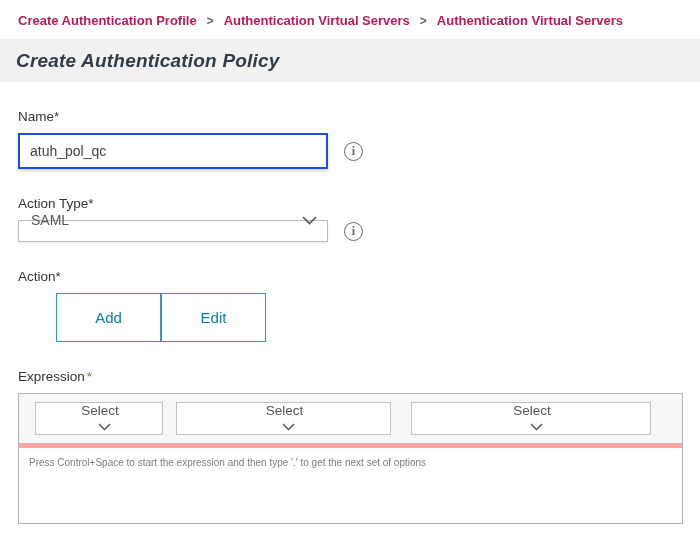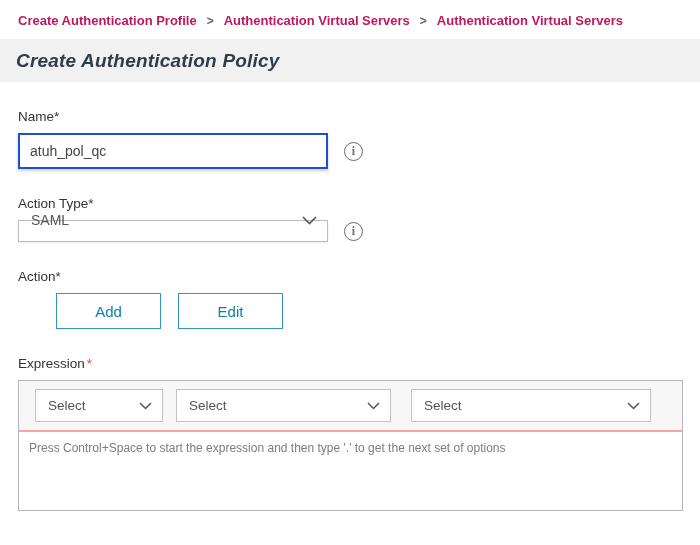--- a/index.html
+++ b/index.html
@@ -95,31 +95,31 @@
     align-items: flex-end;
     justify-content: space-between;
     padding: 0 10px 13px 12px;
     font-size: 14px;
     color: #555;
     cursor: pointer;
     box-shadow: 0 1px 2px rgba(0,0,0,0.08);
   }
   .chev { flex: 0 0 auto; margin-left: 8px; }
   .btn {
-    height: 36px;
+    height: 49px;
     width: 105px;
     background: #ffffff;
     border: 1px solid #2e9ab8;
     color: #0d7fa5;
     font-size: 15px;
     font-family: "Liberation Sans", sans-serif;
     cursor: pointer;
   }
   .btn-add { margin-left: 38px; }
-  .btn-edit { margin-left: 17px; }
+  .btn-edit { }
   
   .expr-box {
     margin-top: 9px;
     width: 665px;
     border: 1px solid #b5b5b5;
     background: #fff;
   }
   .expr-selects {
     background: #f7f7f7;
     padding: 8px 10px 8px 16px;
@@ -130,32 +130,33 @@
     height: 33px;
     border: 1px solid #c2c2c2;
     background: #fff;
     display: flex;
     align-items: center;
     justify-content: space-between;
     padding: 0 10px 0 12px;
     font-size: 13.5px;
     color: #555;
     cursor: pointer;
+    flex-direction: column;
   }
   .sel-1 { width: 128px; }
   .sel-2 { width: 215px; margin-left: 13px; }
   .sel-3 { width: 240px; margin-left: 20px; }
   textarea.expr-input {
     display: block;
     width: 100%;
     height: 80px;
     border: none;
-    border-top: 2px solid #fca5a5;
+    border-top: 5px solid #fca5a5;
     padding: 9px 10px;
-    font-size: 12px;
+    font-size: 10px;
     font-family: "Liberation Sans", sans-serif;
     color: #444;
     resize: none;
     outline: none;
   }
   textarea.expr-input::placeholder { color: #7d7d7d; opacity: 1; }
 </style>
 </head>
 <body>
 

